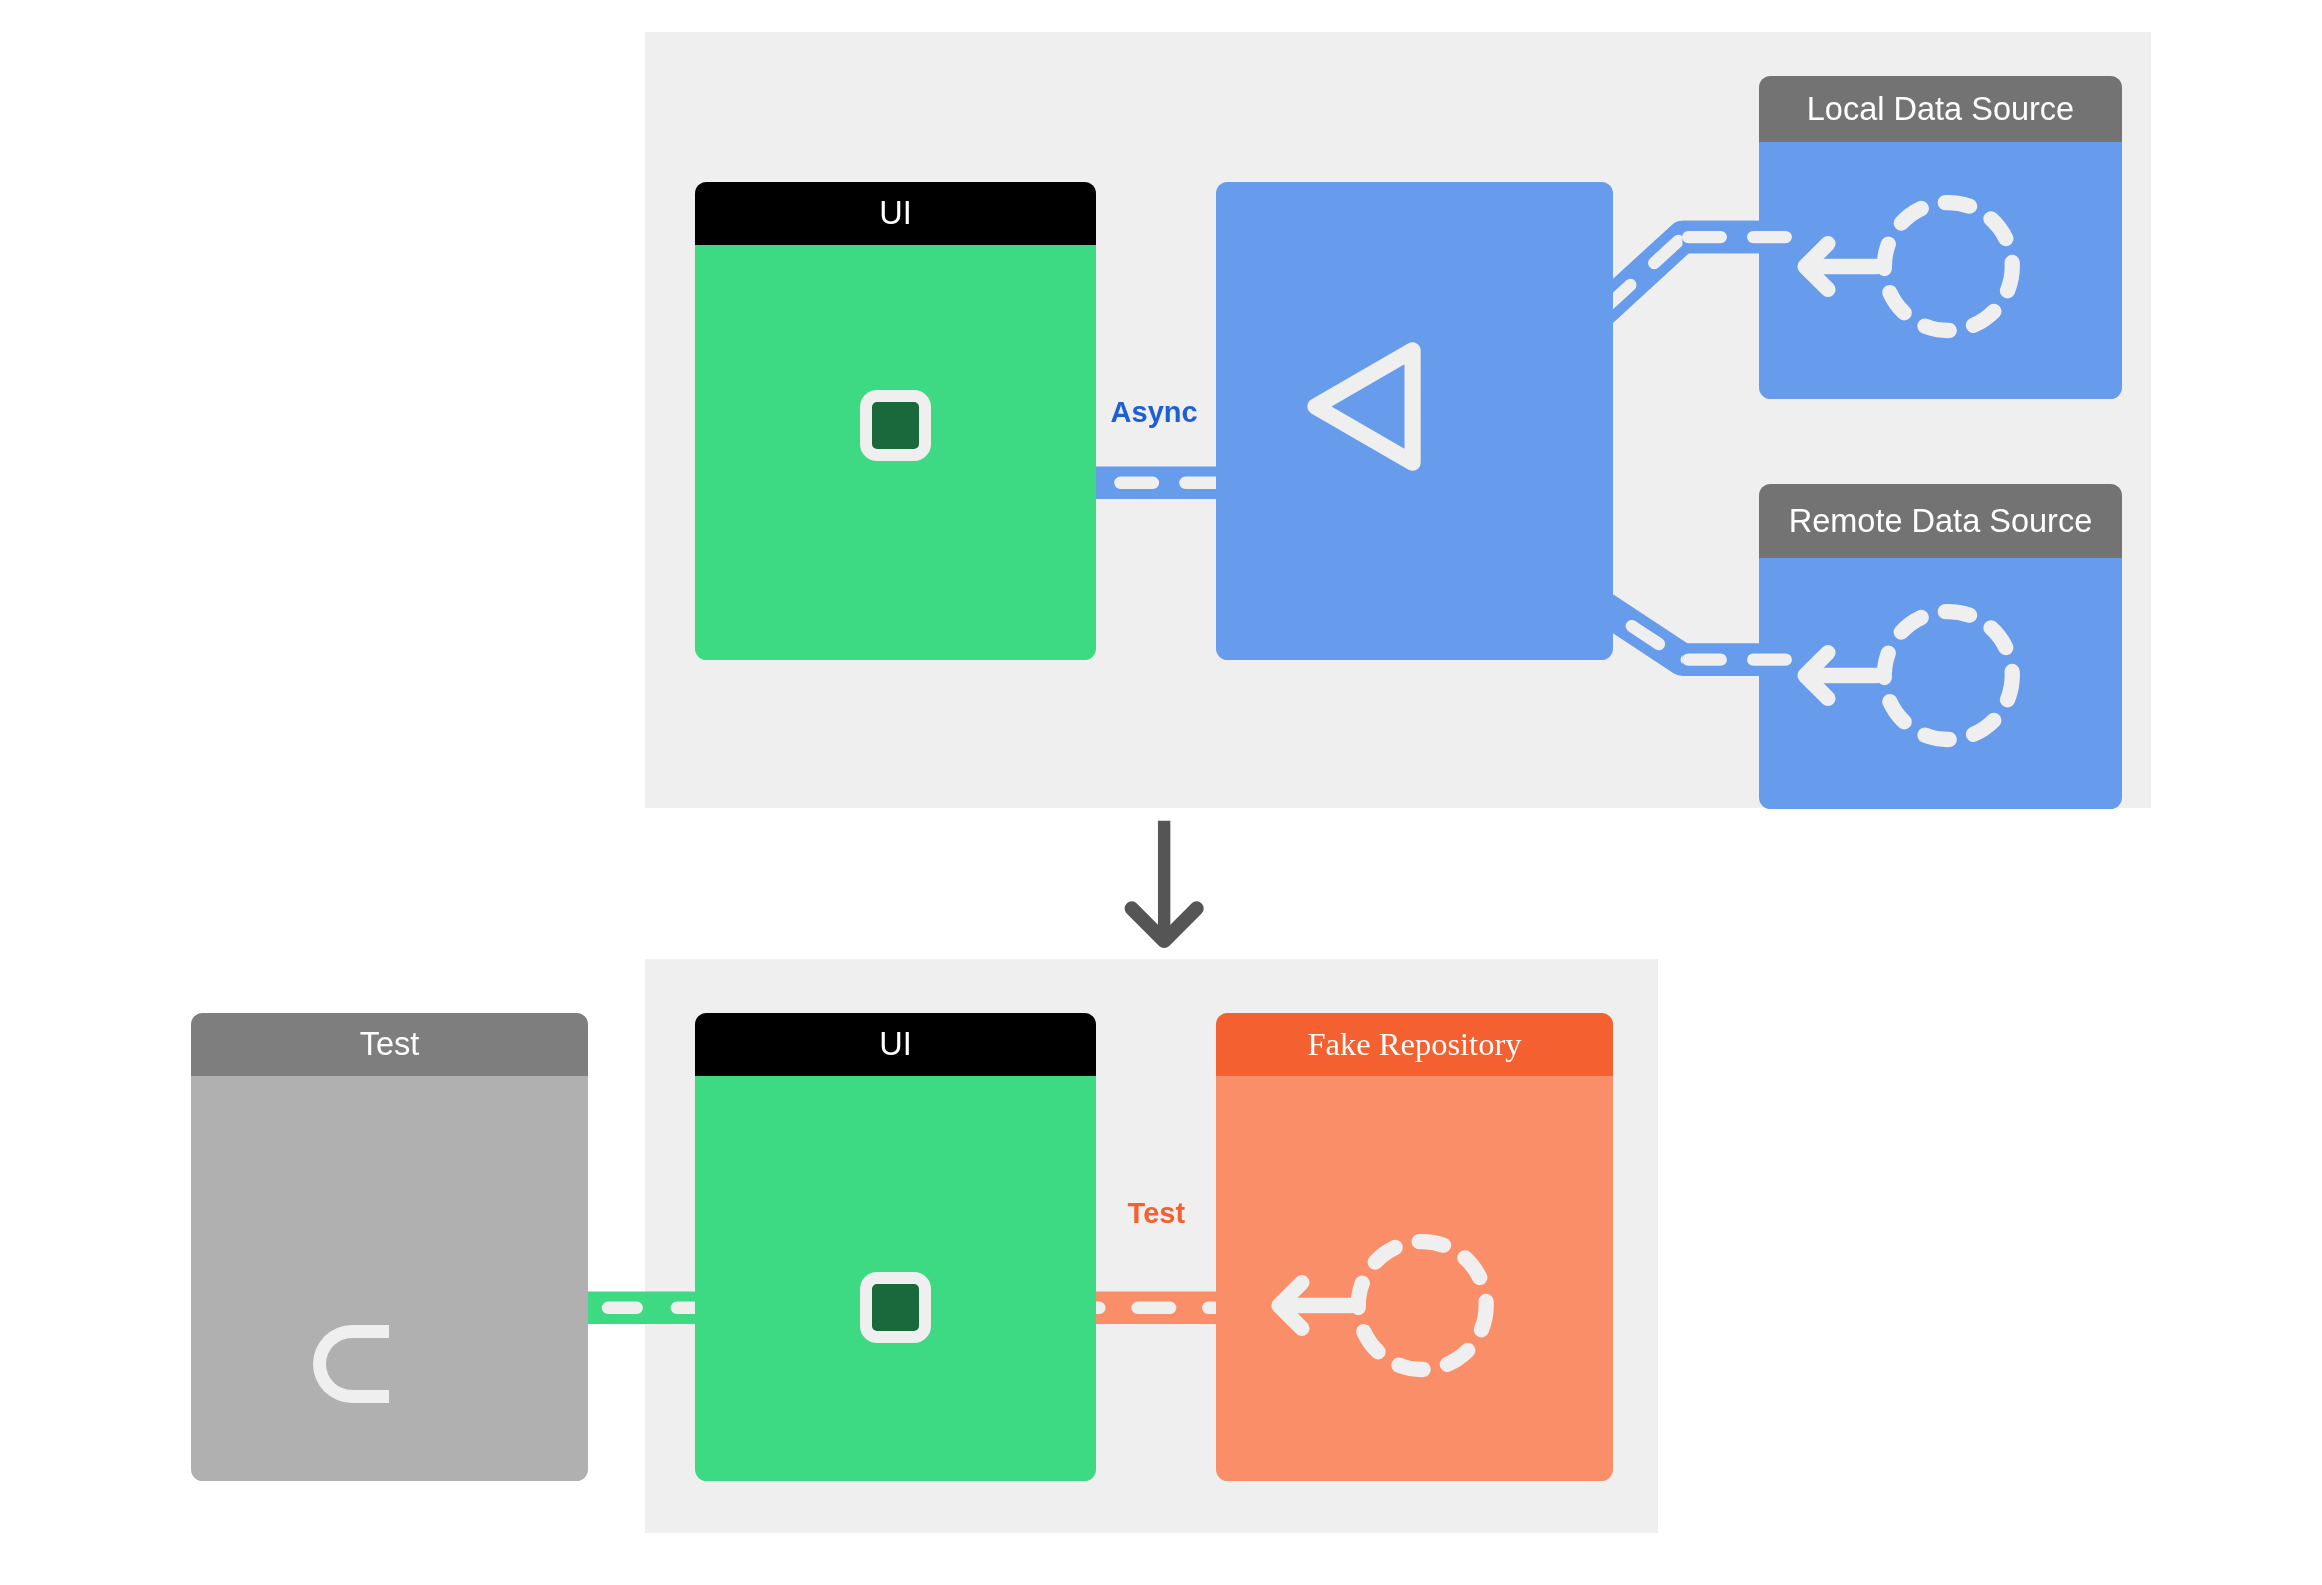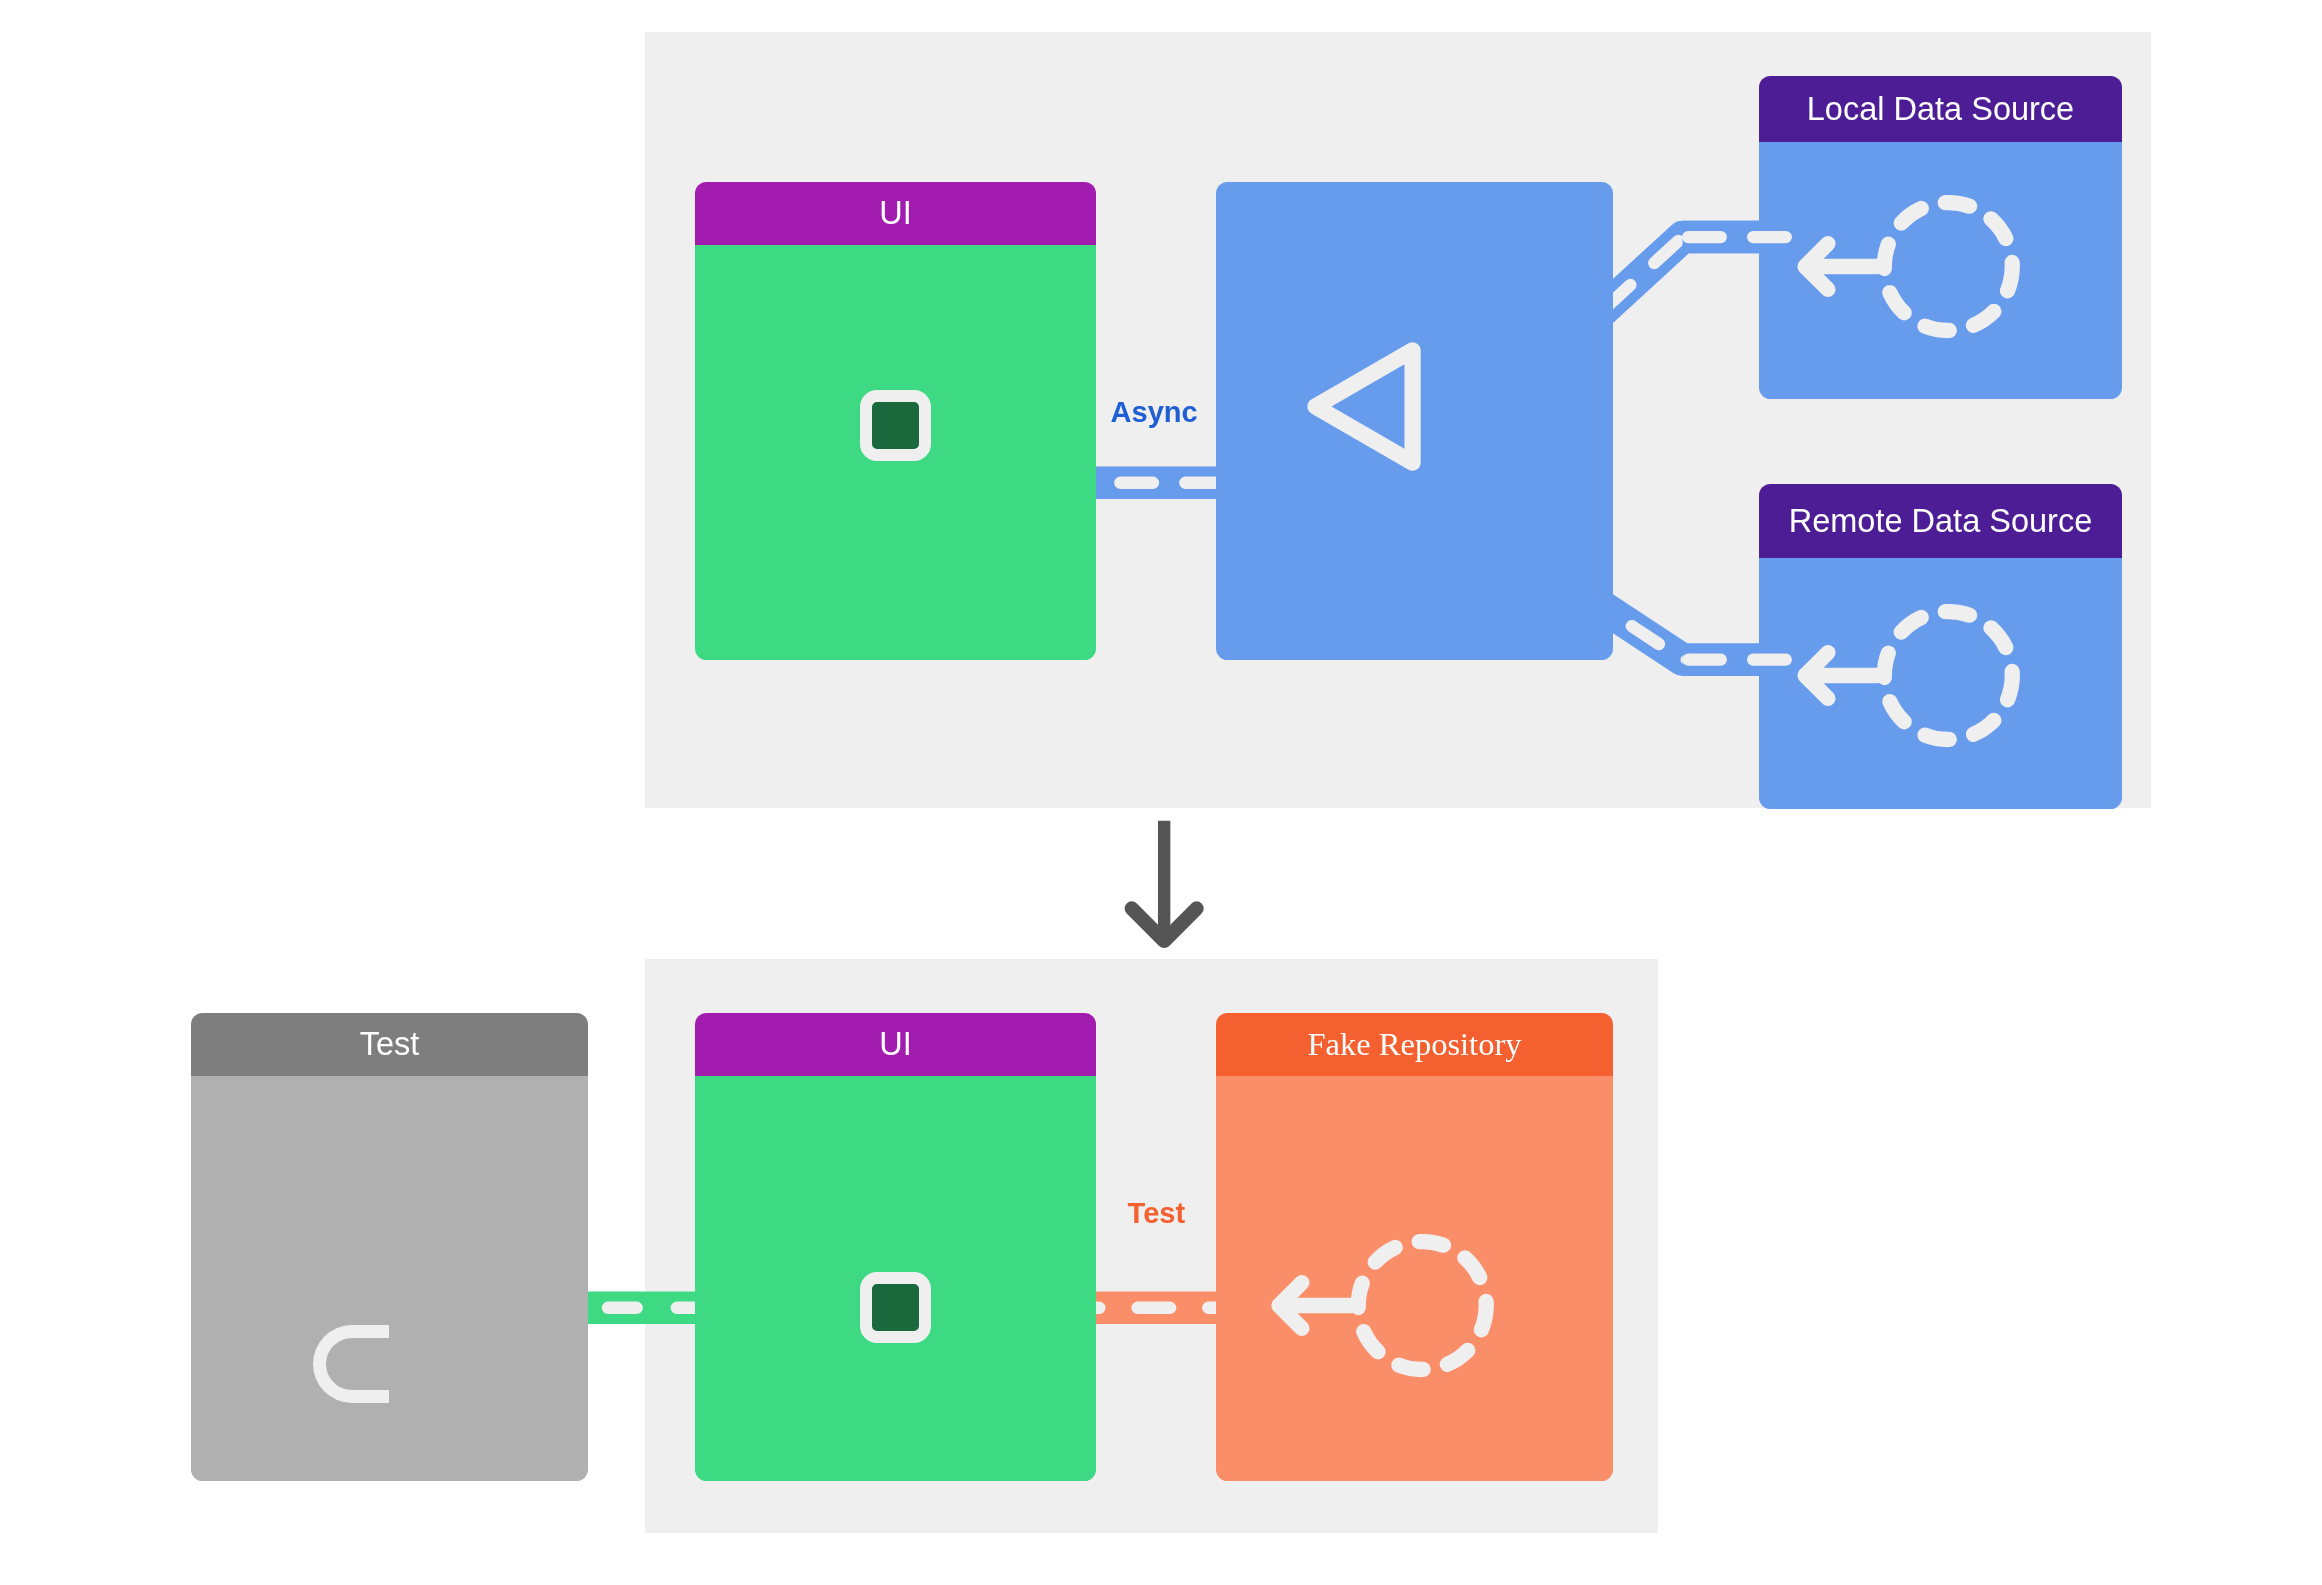--- a/index.html
+++ b/index.html
@@ -49,23 +49,23 @@
     text-align: center;
     padding: 0 9.6px;
     box-sizing: border-box;
   }
   .card-body {
     flex: 1 1 auto;
     position: relative;
   }
 
   
-  .c-green  .card-header { background: #a21caf; }
+  .c-green  .card-header { background: #000000; }
   .c-green  .card-body   { background: #3ed983; }
-  .c-blue   .card-header { background: #4c1d95; }
+  .c-blue   .card-header { background: #737373; }
   .c-blue   .card-body   { background: #679bec; }
   .c-orange .card-header { background: #f4602f; }
   .c-orange .card-body   { background: #fa8e69; }
   .c-gray   .card-header { background: #7e7e7e; }
   .c-gray   .card-body   { background: #b0b0b0; }
 
   
   #card-ui-top       { left: 695px;  top: 182px;  width: 401px;  height: 478px; }
   #card-ui-top       .card-header { height: 63px; }
 

